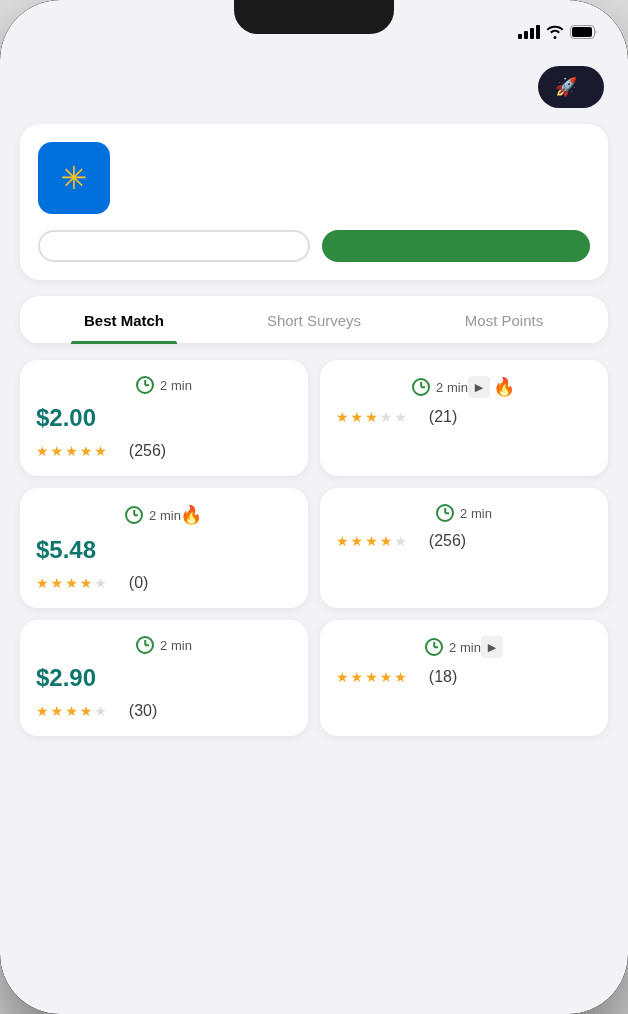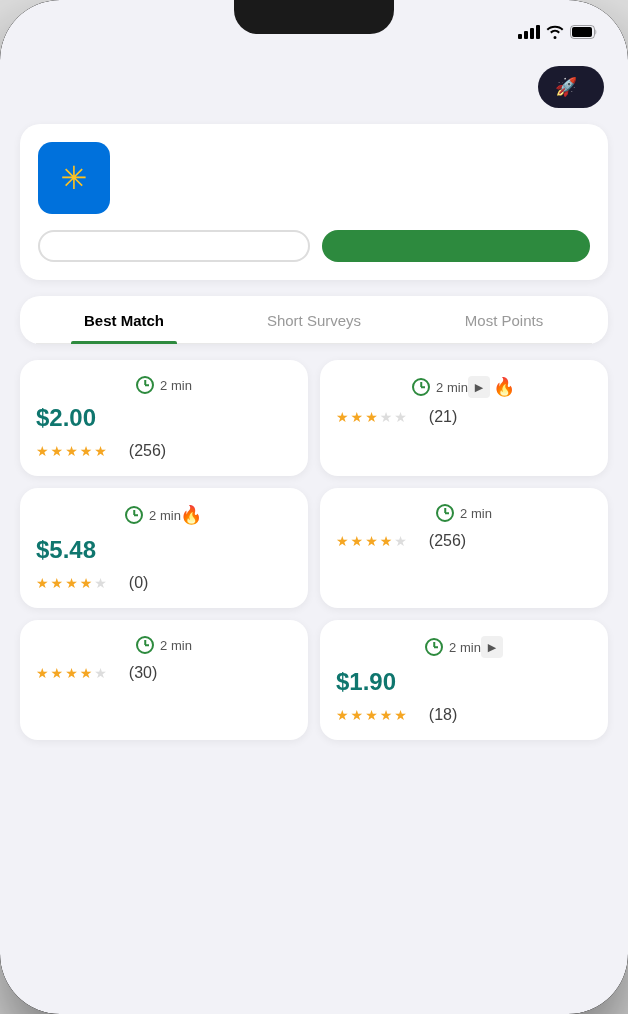--- a/index.html
+++ b/index.html
@@ -495,20 +495,21 @@
           <div class="survey-card">
     <div class="card-header">
       <div class="card-time">
         <div class="clock-icon"></div>
         <span>2 min</span>
       </div>
       <div class="card-badges">
         
       </div>
     </div>
+    <div class="card-price">$2.90</div>
     <div class="card-rating">
       <div class="stars">
                 <span class="star filled">★</span>
                 <span class="star filled">★</span>
                 <span class="star filled">★</span>
                 <span class="star filled">★</span>
                 <span class="star empty">★</span>
               </div>
       <span class="rating-count">(30)</span>
     </div>
@@ -516,21 +517,20 @@
           <div class="survey-card">
     <div class="card-header">
       <div class="card-time">
         <div class="clock-icon"></div>
         <span>2 min</span>
       </div>
       <div class="card-badges">
         <div class="badge-video">▶</div>
       </div>
     </div>
-    <div class="card-price">$1.90</div>
     <div class="card-rating">
       <div class="stars">
                 <span class="star filled">★</span>
                 <span class="star filled">★</span>
                 <span class="star filled">★</span>
                 <span class="star filled">★</span>
                 <span class="star filled">★</span>
               </div>
       <span class="rating-count">(18)</span>
     </div>

